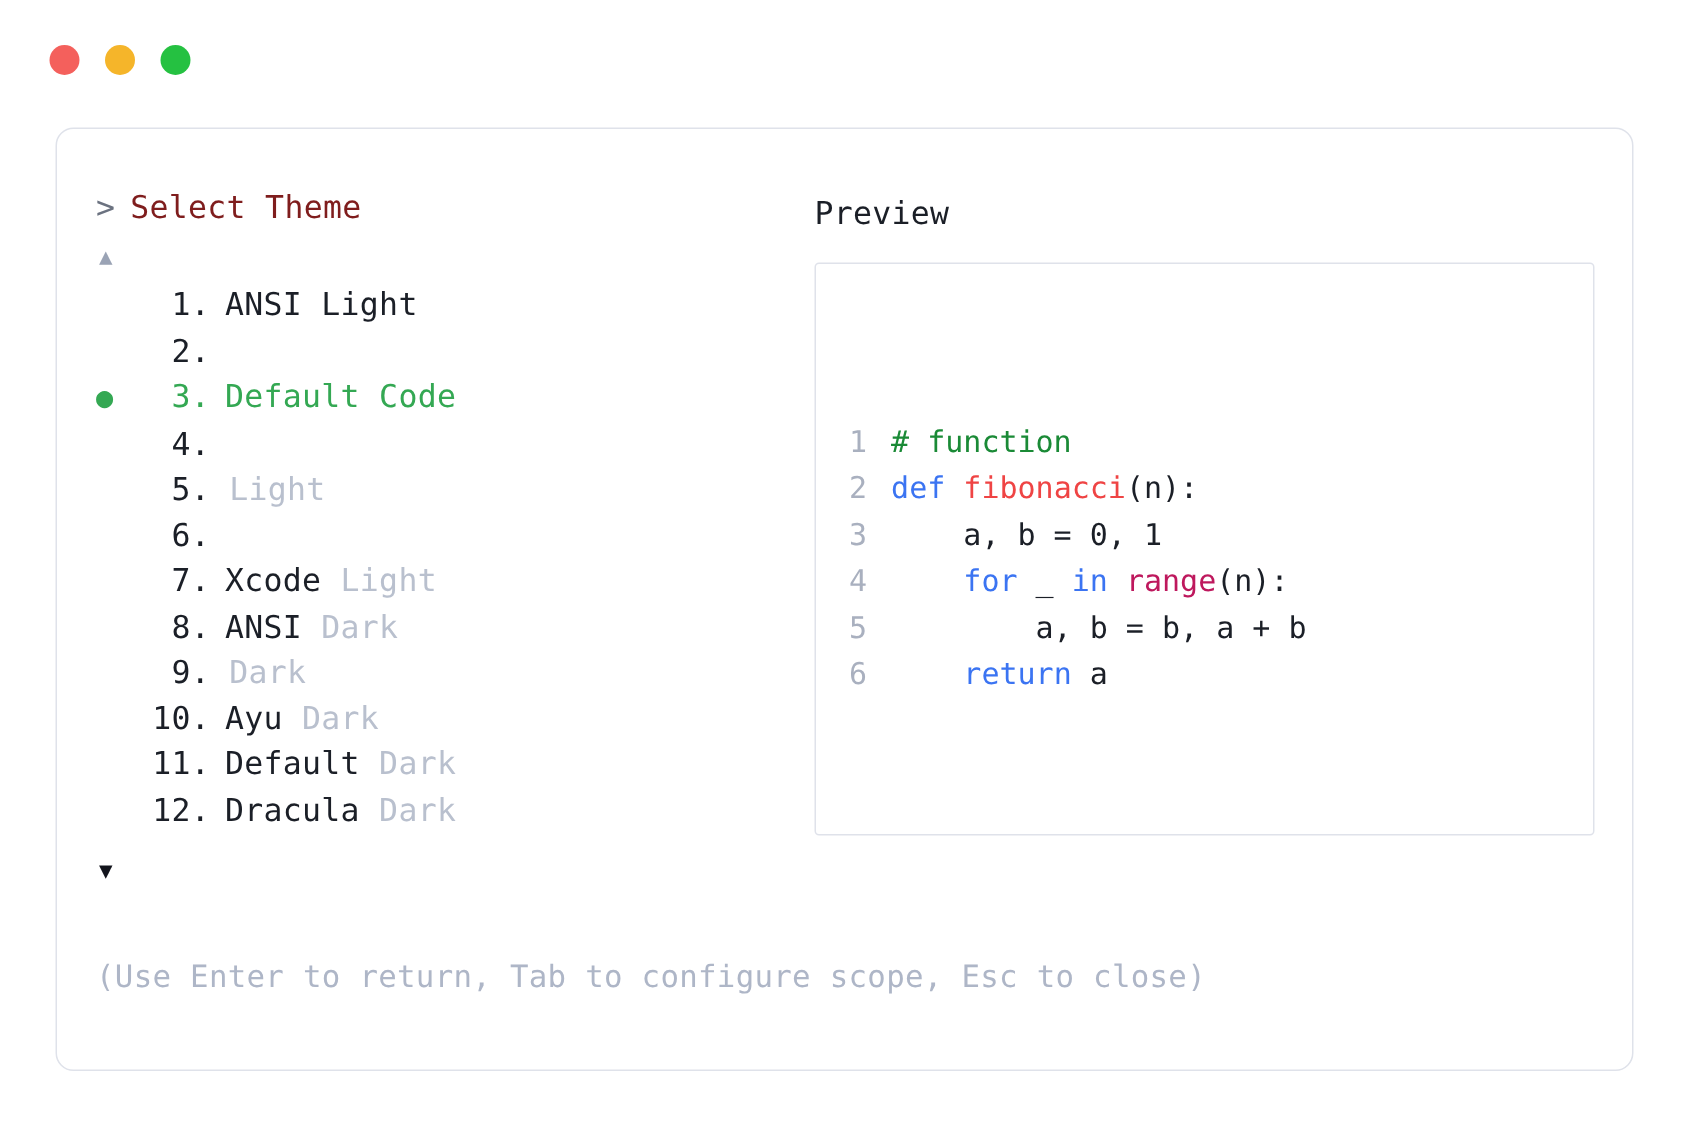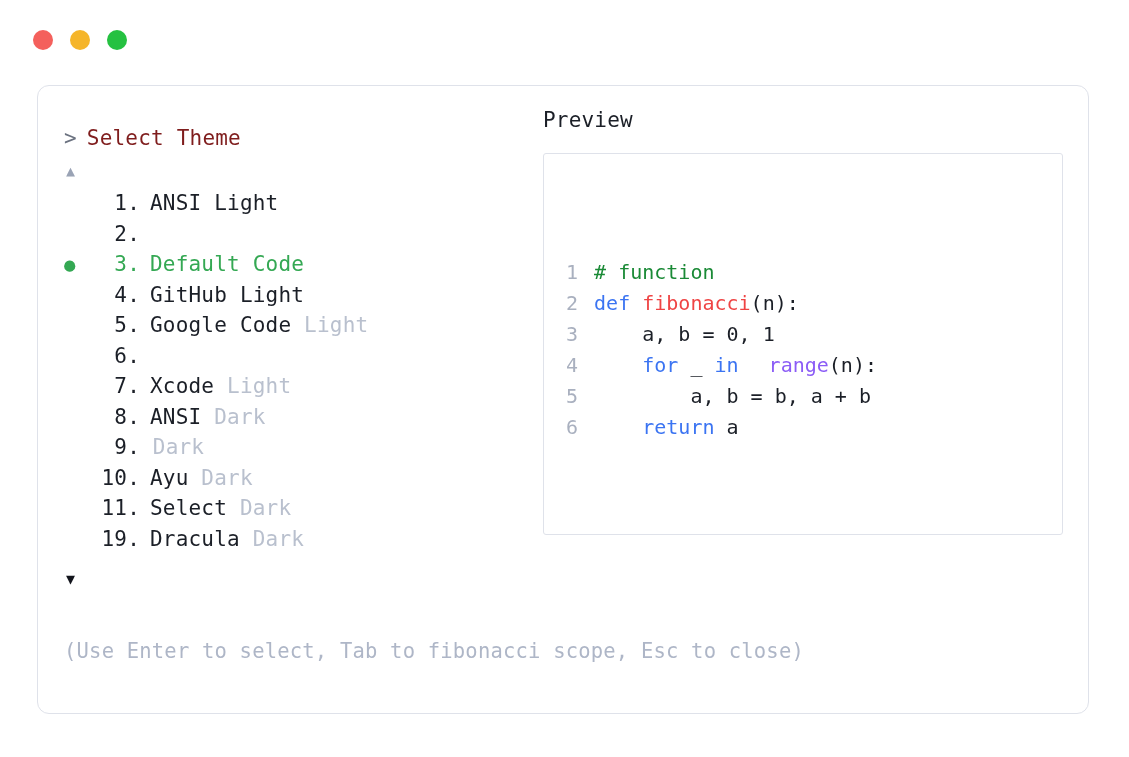--- a/index.html
+++ b/index.html
@@ -115,21 +115,21 @@
   .name-col { color: #1b1f27; padding-left: 10px; }
   .variant  { color: #b9c0ce; }
   .theme-item.selected .num-col,
   .theme-item.selected .name-col,
   .theme-item.selected .variant { color: #34a853; }
 
   
   .right-pane {
     position: absolute;
     left: 505px;
-    top: 20px;
+    top: 42px;
     width: 520px;
   }
   .preview-label {
     font-size: 21px;
     line-height: 28px;
     color: #1b1f27;
     letter-spacing: 0.2px;
   }
   .preview-box {
     margin-top: 19px;
@@ -154,21 +154,21 @@
   .code-line { display: block; white-space: pre; }
   .ln {
     display: inline-block;
     width: 16px;
     text-align: left;
     color: #a9b0bf;
   }
   .tok-comment { color: #1a8a36; }
   .tok-keyword { color: #3b74f2; }
   .tok-func    { color: #ef4444; }
-  .tok-builtin { color: #8b5cf6; margin-left: 18px; }
+  .tok-builtin { color: #be185d; }
   .tok-plain   { color: #1b1f27; }
   .tok-num     { color: #1b1f27; }
 
   
   .hint {
     position: absolute;
     left: 26px;
     bottom: 48px;
     font-size: 20.5px;
     line-height: 28px;
@@ -196,41 +196,41 @@
           <span class="prompt-caret">&gt;</span>
           <span class="prompt-title">Select Theme</span>
         </div>
 
         <div class="scroll-arrow arrow-up">▲</div>
 
         <ul class="theme-list">
             <li class="theme-item"><span class="bullet-col"></span><span class="num-col">1.</span><span class="name-col">ANSI Light</span></li>
             <li class="theme-item"><span class="bullet-col"></span><span class="num-col">2.</span></li>
             <li class="theme-item selected"><span class="bullet-col">●</span><span class="num-col">3.</span><span class="name-col">Default Code</span></li>
-            <li class="theme-item"><span class="bullet-col"></span><span class="num-col">4.</span><span class="name-col">GitHub Light</span></li>
-            <li class="theme-item"><span class="bullet-col"></span><span class="num-col">5.</span><span class="name-col">Google Code</span><span class="variant"> Light</span></li>
+            <li class="theme-item"><span class="bullet-col"></span><span class="num-col">4.</span></li>
+            <li class="theme-item"><span class="bullet-col"></span><span class="num-col">5.</span><span class="variant"> Light</span></li>
             <li class="theme-item"><span class="bullet-col"></span><span class="num-col">6.</span></li>
             <li class="theme-item"><span class="bullet-col"></span><span class="num-col">7.</span><span class="name-col">Xcode</span><span class="variant"> Light</span></li>
             <li class="theme-item"><span class="bullet-col"></span><span class="num-col">8.</span><span class="name-col">ANSI</span><span class="variant"> Dark</span></li>
             <li class="theme-item"><span class="bullet-col"></span><span class="num-col">9.</span><span class="variant"> Dark</span></li>
             <li class="theme-item"><span class="bullet-col"></span><span class="num-col">10.</span><span class="name-col">Ayu</span><span class="variant"> Dark</span></li>
-            <li class="theme-item"><span class="bullet-col"></span><span class="num-col">11.</span><span class="name-col">Select</span><span class="variant"> Dark</span></li>
-            <li class="theme-item"><span class="bullet-col"></span><span class="num-col">19.</span><span class="name-col">Dracula</span><span class="variant"> Dark</span></li>
+            <li class="theme-item"><span class="bullet-col"></span><span class="num-col">11.</span><span class="name-col">Default</span><span class="variant"> Dark</span></li>
+            <li class="theme-item"><span class="bullet-col"></span><span class="num-col">12.</span><span class="name-col">Dracula</span><span class="variant"> Dark</span></li>
           </ul>
 
         <div class="scroll-arrow arrow-down">▼</div>
       </div>
 
       <div class="right-pane">
         <div class="preview-label">Preview</div>
         <div class="preview-box">
           <div class="code">
             <div><span class="code-line"><span class="ln">1</span> <span class="tok-comment"># function</span></span><span class="code-line"><span class="ln">2</span> <span class="tok-keyword">def </span><span class="tok-func">fibonacci</span><span class="tok-plain">(n):</span></span><span class="code-line"><span class="ln">3</span> <span class="tok-plain">    a, b = </span><span class="tok-num">0</span><span class="tok-plain">, </span><span class="tok-num">1</span></span><span class="code-line"><span class="ln">4</span> <span class="tok-plain">    </span><span class="tok-keyword">for</span><span class="tok-plain"> _ </span><span class="tok-keyword">in</span><span class="tok-plain"> </span><span class="tok-builtin">range</span><span class="tok-plain">(n):</span></span><span class="code-line"><span class="ln">5</span> <span class="tok-plain">        a, b = b, a + b</span></span><span class="code-line"><span class="ln">6</span> <span class="tok-plain">    </span><span class="tok-keyword">return</span><span class="tok-plain"> a</span></span></div>
             
           </div>
         </div>
       </div>
 
-      <div class="hint">(Use Enter to select, Tab to fibonacci scope, Esc to close)</div>
+      <div class="hint">(Use Enter to return, Tab to configure scope, Esc to close)</div>
 
     </div>
   </div>
 </div>
 
 </body></html>

